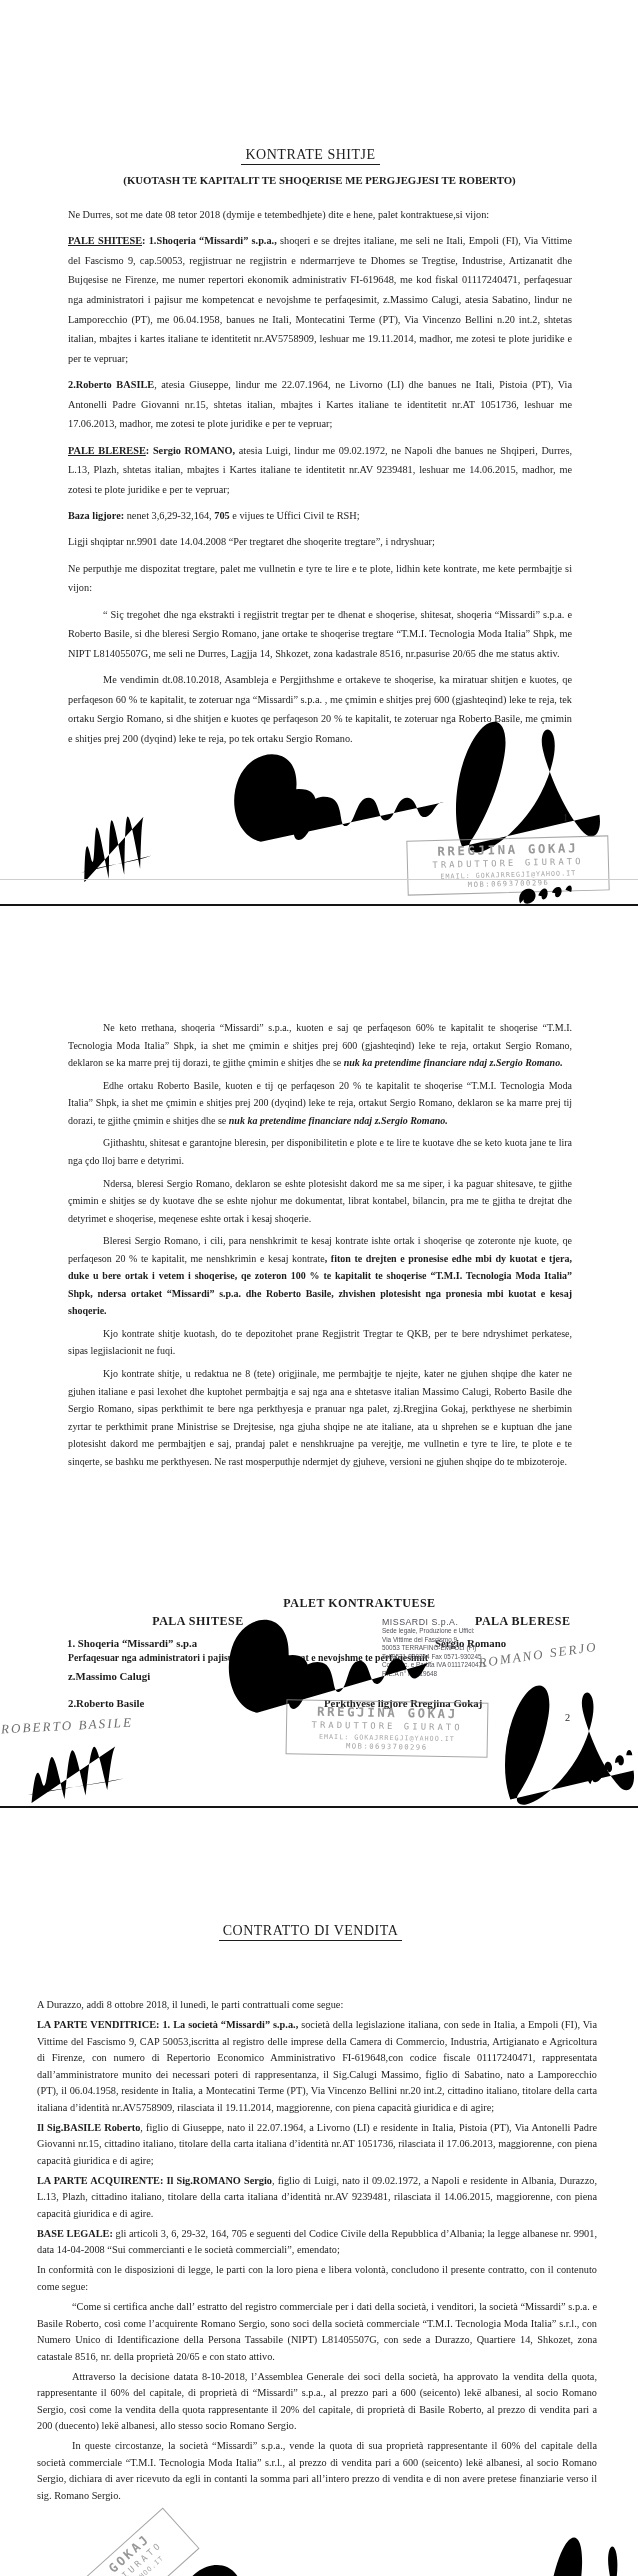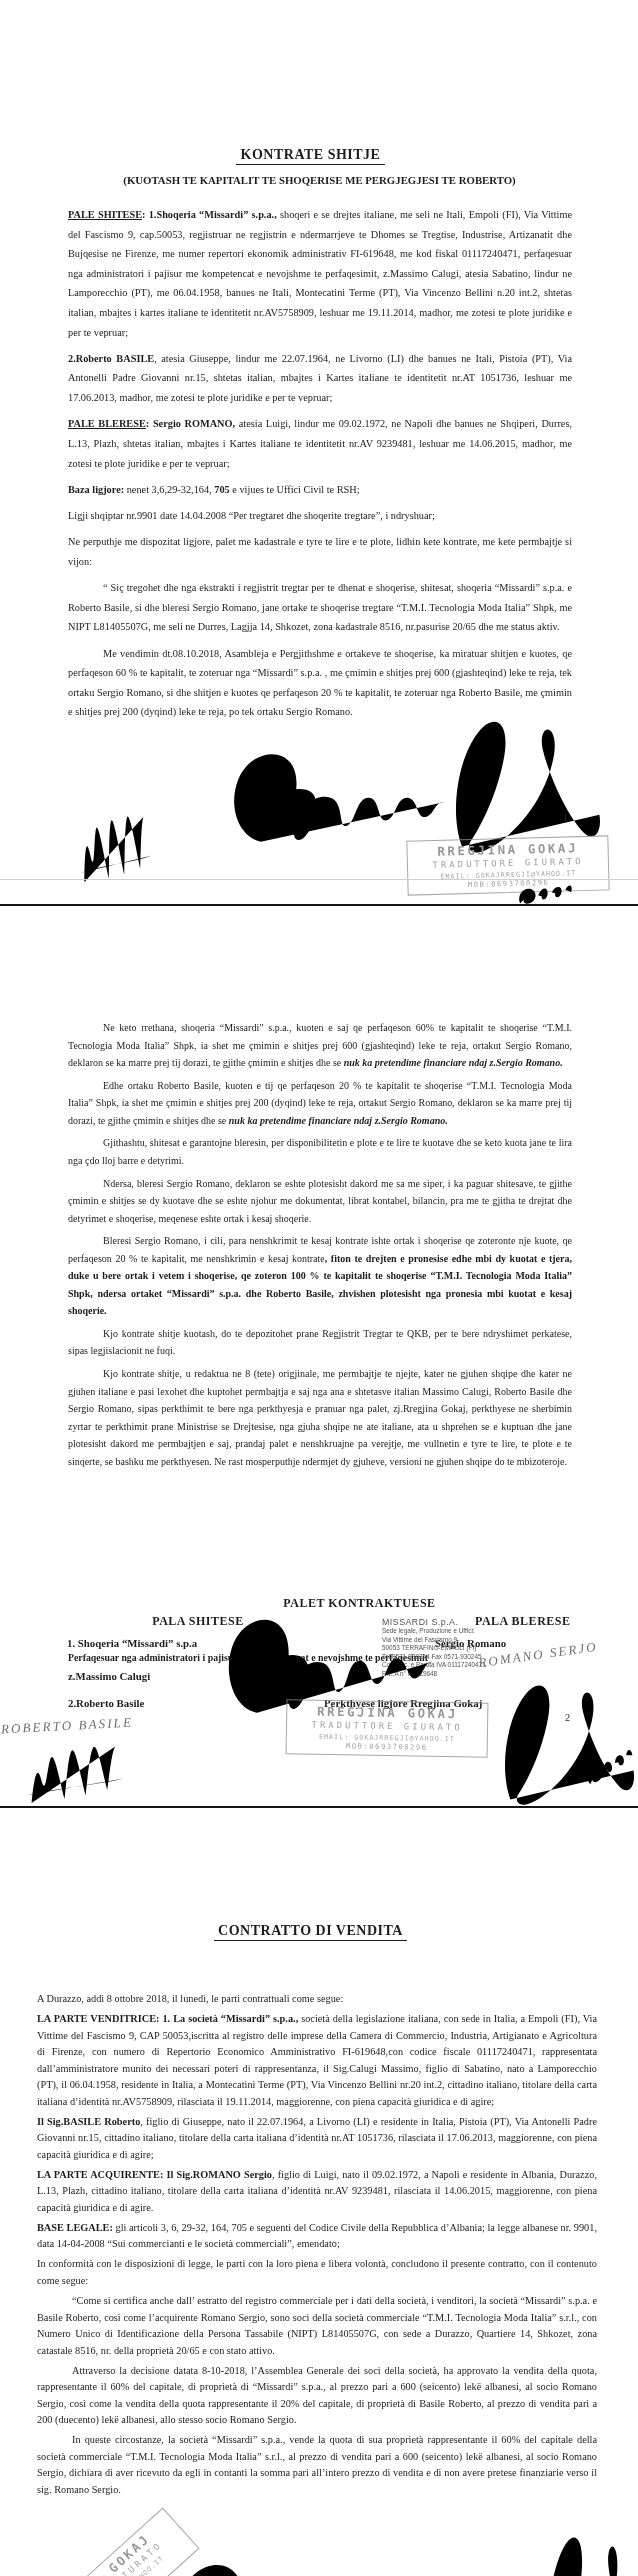--- a/index.html
+++ b/index.html
@@ -4,21 +4,21 @@
 <style>
   html,body{margin:0;padding:0;}
   body{
     width:639px;height:3613px;position:relative;background:#ffffff;
     font-family:"Liberation Serif", serif;color:#1d1d1d;overflow:hidden;
   }
   .page{position:absolute;left:0;width:639px;}
   .sep{position:absolute;left:0;width:639px;height:2.1px;background:#141414;}
   .sep-faint{position:absolute;left:0;width:639px;height:0.5px;background:#cfcfcf;}
 
-  .doc-title{position:absolute;left:0;width:621px;text-align:center;font-weight:bold;font-size:14px;letter-spacing:0.5px;}
+  .doc-title{position:absolute;left:0;width:621px;text-align:center;font-weight:normal;font-size:14px;letter-spacing:0.5px;}
   .doc-title .u2{border-bottom:1.5px solid #1c1c1c;padding:0 4.1px 1.5px;}
   .doc-sub{position:absolute;left:0;width:639px;text-align:center;font-weight:bold;font-size:10.8px;}
 
   .content{position:absolute;}
   .c-sq{left:68px;width:504px;}
   .c-it3{left:37px;width:560px;}
 
   .para{margin:0;text-align:justify;}
   .pg1 .para{font-size:10.3px;line-height:19.6px;margin-bottom:6.7px;}
   .pg2 .para{font-size:10px;line-height:17.5px;margin-bottom:5.2px;}
@@ -74,26 +74,27 @@
       <path d="M8 34 C4 16 20 4 32 10 C44 16 40 34 26 36 C16 38 12 30 18 26 M44 24 C52 8 64 10 62 22 C60 34 48 36 50 26 M70 22 C78 8 92 12 88 24 C84 36 72 34 76 24 M96 20 C104 8 112 14 106 26"></path>
     </g>
   </defs>
 </svg>
 
 <section class="page pg1" style="top:0;height:904px;">
   <h1 class="doc-title" style="top:138px;"><span class="u2">KONTRATE SHITJE</span></h1>
   <h2 class="doc-sub" style="top:165px;">(KUOTASH TE KAPITALIT TE SHOQERISE ME PERGJEGJESI TE ROBERTO)</h2>
 
   <div class="content c-sq" style="top:205px;">
+    <p class="para">Ne Durres, sot me date 08 tetor 2018 (dymije e tetembedhjete) dite e hene, palet kontraktuese,si vijon:</p>
     <p class="para"><b class="u">PALE SHITESE</b><b>: 1.Shoqeria “Missardi”  s.p.a.,</b><span> shoqeri e se drejtes italiane, me seli ne Itali, Empoli (FI),  Via Vittime del Fascismo  9, cap.50053, regjistruar ne regjistrin e ndermarrjeve te Dhomes se Tregtise, Industrise, Artizanatit dhe Bujqesise ne Firenze, me numer repertori ekonomik administrativ FI-619648, me kod fiskal 01117240471, perfaqesuar nga administratori  i pajisur me kompetencat e nevojshme te perfaqesimit, z.Massimo Calugi, atesia Sabatino, lindur ne Lamporecchio  (PT),  me 06.04.1958, banues ne Itali, Montecatini Terme (PT), Via Vincenzo Bellini n.20 int.2, shtetas italian, mbajtes i kartes italiane te identitetit  nr.AV5758909, leshuar me 19.11.2014, madhor, me zotesi te plote juridike e per te vepruar;</span></p>
     <p class="para"><b>2.Roberto BASILE</b><span>, atesia Giuseppe, lindur me  22.07.1964, ne Livorno  (LI) dhe banues ne Itali, Pistoia (PT), Via Antonelli Padre Giovanni nr.15, shtetas italian, mbajtes i Kartes italiane te identitetit nr.AT 1051736, leshuar me 17.06.2013, madhor, me zotesi te plote juridike e per te vepruar;</span></p>
     <p class="para"><b class="u">PALE BLERESE</b><b>: Sergio  ROMANO,</b><span> atesia Luigi, lindur me 09.02.1972, ne Napoli dhe banues ne Shqiperi, Durres, L.13, Plazh, shtetas italian, mbajtes i Kartes italiane te identitetit nr.AV 9239481, leshuar me 14.06.2015, madhor, me zotesi te plote juridike e per te vepruar;</span></p>
     <p class="para"><b>Baza ligjore:</b><span> nenet 3,6,29-32,164, </span><b>705</b><span> e vijues te Uffici Civil te RSH;</span></p>
     <p class="para">Ligji shqiptar nr.9901 date 14.04.2008  “Per tregtaret dhe shoqerite tregtare”, i ndryshuar;</p>
-    <p class="para">Ne perputhje me dispozitat ligjore, palet me kadastrale e tyre te lire e te plote, lidhin kete kontrate, me kete permbajtje si vijon:</p>
+    <p class="para">Ne perputhje me dispozitat tregtare, palet me vullnetin e tyre te lire e te plote, lidhin kete kontrate, me kete permbajtje si vijon:</p>
     <p class="para indent">“ Siç tregohet dhe nga ekstrakti i regjistrit tregtar per te dhenat e shoqerise, shitesat, shoqeria “Missardi” s.p.a. e  Roberto Basile, si dhe bleresi Sergio Romano, jane ortake te shoqerise tregtare “T.M.I. Tecnologia Moda Italia” Shpk, me NIPT L81405507G, me seli ne Durres, Lagjja 14, Shkozet, zona kadastrale 8516, nr.pasurise 20/65 dhe me status aktiv.</p>
     <p class="para indent">Me vendimin dt.08.10.2018, Asambleja e Pergjithshme e ortakeve te shoqerise, ka miratuar shitjen e kuotes, qe perfaqeson 60 % te kapitalit, te zoteruar nga “Missardi” s.p.a. , me çmimin e shitjes prej 600 (gjashteqind) leke te reja, tek ortaku Sergio Romano, si dhe shitjen e  kuotes qe perfaqeson 20 % te kapitalit, te zoteruar nga Roberto Basile, me çmimin e shitjes prej 200 (dyqind) leke te reja, po tek ortaku Sergio Romano.</p>
   </div>
 
   <svg class="sig" style="left:76px;top:798px;transform:rotate(-6deg);" width="77" height="93" viewBox="0 0 140 170">
       <use href="#g-sig-basile"></use>
     </svg>
   <svg class="sig" style="left:227px;top:731px;" width="222" height="147" viewBox="0 0 420 260" preserveAspectRatio="none">
       <use href="#g-sig-calugi"></use>
     </svg>
@@ -179,21 +180,21 @@
     </svg>
 
   <div class="pagenum" style="left:565px;top:806px;">2</div>
 </section>
 
 <div class="sep" style="top:1806px;"></div>
 
 <section class="page pg3" style="top:1808px;height:900px;">
   <h1 class="doc-title" style="top:106px;"><span class="u2">CONTRATTO DI VENDITA</span></h1>
 
-  <div class="content c-it3" style="top:183px;">
+  <div class="content c-it3" style="top:189px;">
     <p class="para">A Durazzo, addì 8 ottobre 2018, il lunedì, le parti contrattuali come segue:</p>
     <p class="para"><b>LA PARTE VENDITRICE: 1. La società “Missardi” s.p.a.,</b><span> società della legislazione italiana, con sede in Italia, a Empoli (FI), Via Vittime del Fascismo 9, CAP 50053,iscritta al registro delle imprese della Camera di Commercio, Industria, Artigianato e Agricoltura di Firenze, con numero di Repertorio Economico Amministrativo FI-619648,con codice fiscale 01117240471, rappresentata dall’amministratore munito dei necessari poteri di rappresentanza, il Sig.Calugi Massimo, figlio di Sabatino, nato a Lamporecchio  (PT),  il 06.04.1958, residente in Italia, a Montecatini Terme (PT), Via Vincenzo Bellini nr.20 int.2, cittadino italiano, titolare della carta italiana d’identità nr.AV5758909, rilasciata il 19.11.2014, maggiorenne, con piena capacità giuridica e di agire;</span></p>
     <p class="para"><b>Il Sig.BASILE Roberto</b><span>, figlio di Giuseppe, nato il 22.07.1964, a Livorno (LI) e residente in Italia, Pistoia (PT), Via Antonelli Padre Giovanni nr.15, cittadino italiano, titolare della carta italiana d’identità nr.AT  1051736, rilasciata il 17.06.2013, maggiorenne, con piena capacità giuridica e di agire;</span></p>
     <p class="para"><b>LA PARTE ACQUIRENTE: Il Sig.ROMANO Sergio</b><span>, figlio di Luigi, nato il 09.02.1972, a Napoli e residente in Albania, Durazzo, L.13, Plazh, cittadino italiano, titolare della carta italiana d’identità nr.AV 9239481, rilasciata il 14.06.2015, maggiorenne, con piena capacità giuridica e di agire.</span></p>
     <p class="para"><b>BASE LEGALE:</b><span> gli articoli 3, 6, 29-32, 164, 705 e seguenti del Codice Civile della Repubblica d’Albania; la legge albanese nr. 9901, data 14-04-2008 “Sui commercianti e le società commerciali”, emendato;</span></p>
     <p class="para">In conformità con le disposizioni di legge, le parti con la loro piena e libera volontà, concludono il presente contratto, con il contenuto come segue:</p>
     <p class="para indent">“Come si certifica anche dall’ estratto del registro commerciale per i dati della società, i venditori, la società “Missardi” s.p.a. e Basile Roberto, così come l’acquirente Romano Sergio, sono soci della società commerciale “T.M.I. Tecnologia Moda Italia” s.r.l., con Numero Unico di Identificazione della Persona Tassabile (NIPT) L81405507G, con sede a Durazzo, Quartiere 14, Shkozet, zona catastale 8516, nr. della proprietà 20/65 e con stato attivo.</p>
     <p class="para indent">Attraverso la decisione datata 8-10-2018, l’Assemblea Generale dei soci della società, ha approvato la vendita della quota, rappresentante il 60% del capitale, di proprietà di “Missardi” s.p.a., al prezzo pari a 600 (seicento) lekë albanesi, al socio Romano Sergio, così come la vendita della quota rappresentante il 20% del capitale, di proprietà di Basile Roberto, al prezzo di vendita pari a 200 (duecento) lekë albanesi, allo stesso socio Romano Sergio.</p>
     <p class="para indent">In queste circostanze, la società “Missardi” s.p.a., vende la quota di sua proprietà rappresentante il 60% del capitale della società commerciale “T.M.I. Tecnologia Moda Italia” s.r.l., al prezzo di vendita pari a 600 (seicento) lekë albanesi, al socio Romano Sergio, dichiara di aver ricevuto da egli in contanti la somma pari all’intero prezzo di vendita e di non avere pretese finanziarie verso il sig. Romano Sergio.</p>
   </div>

